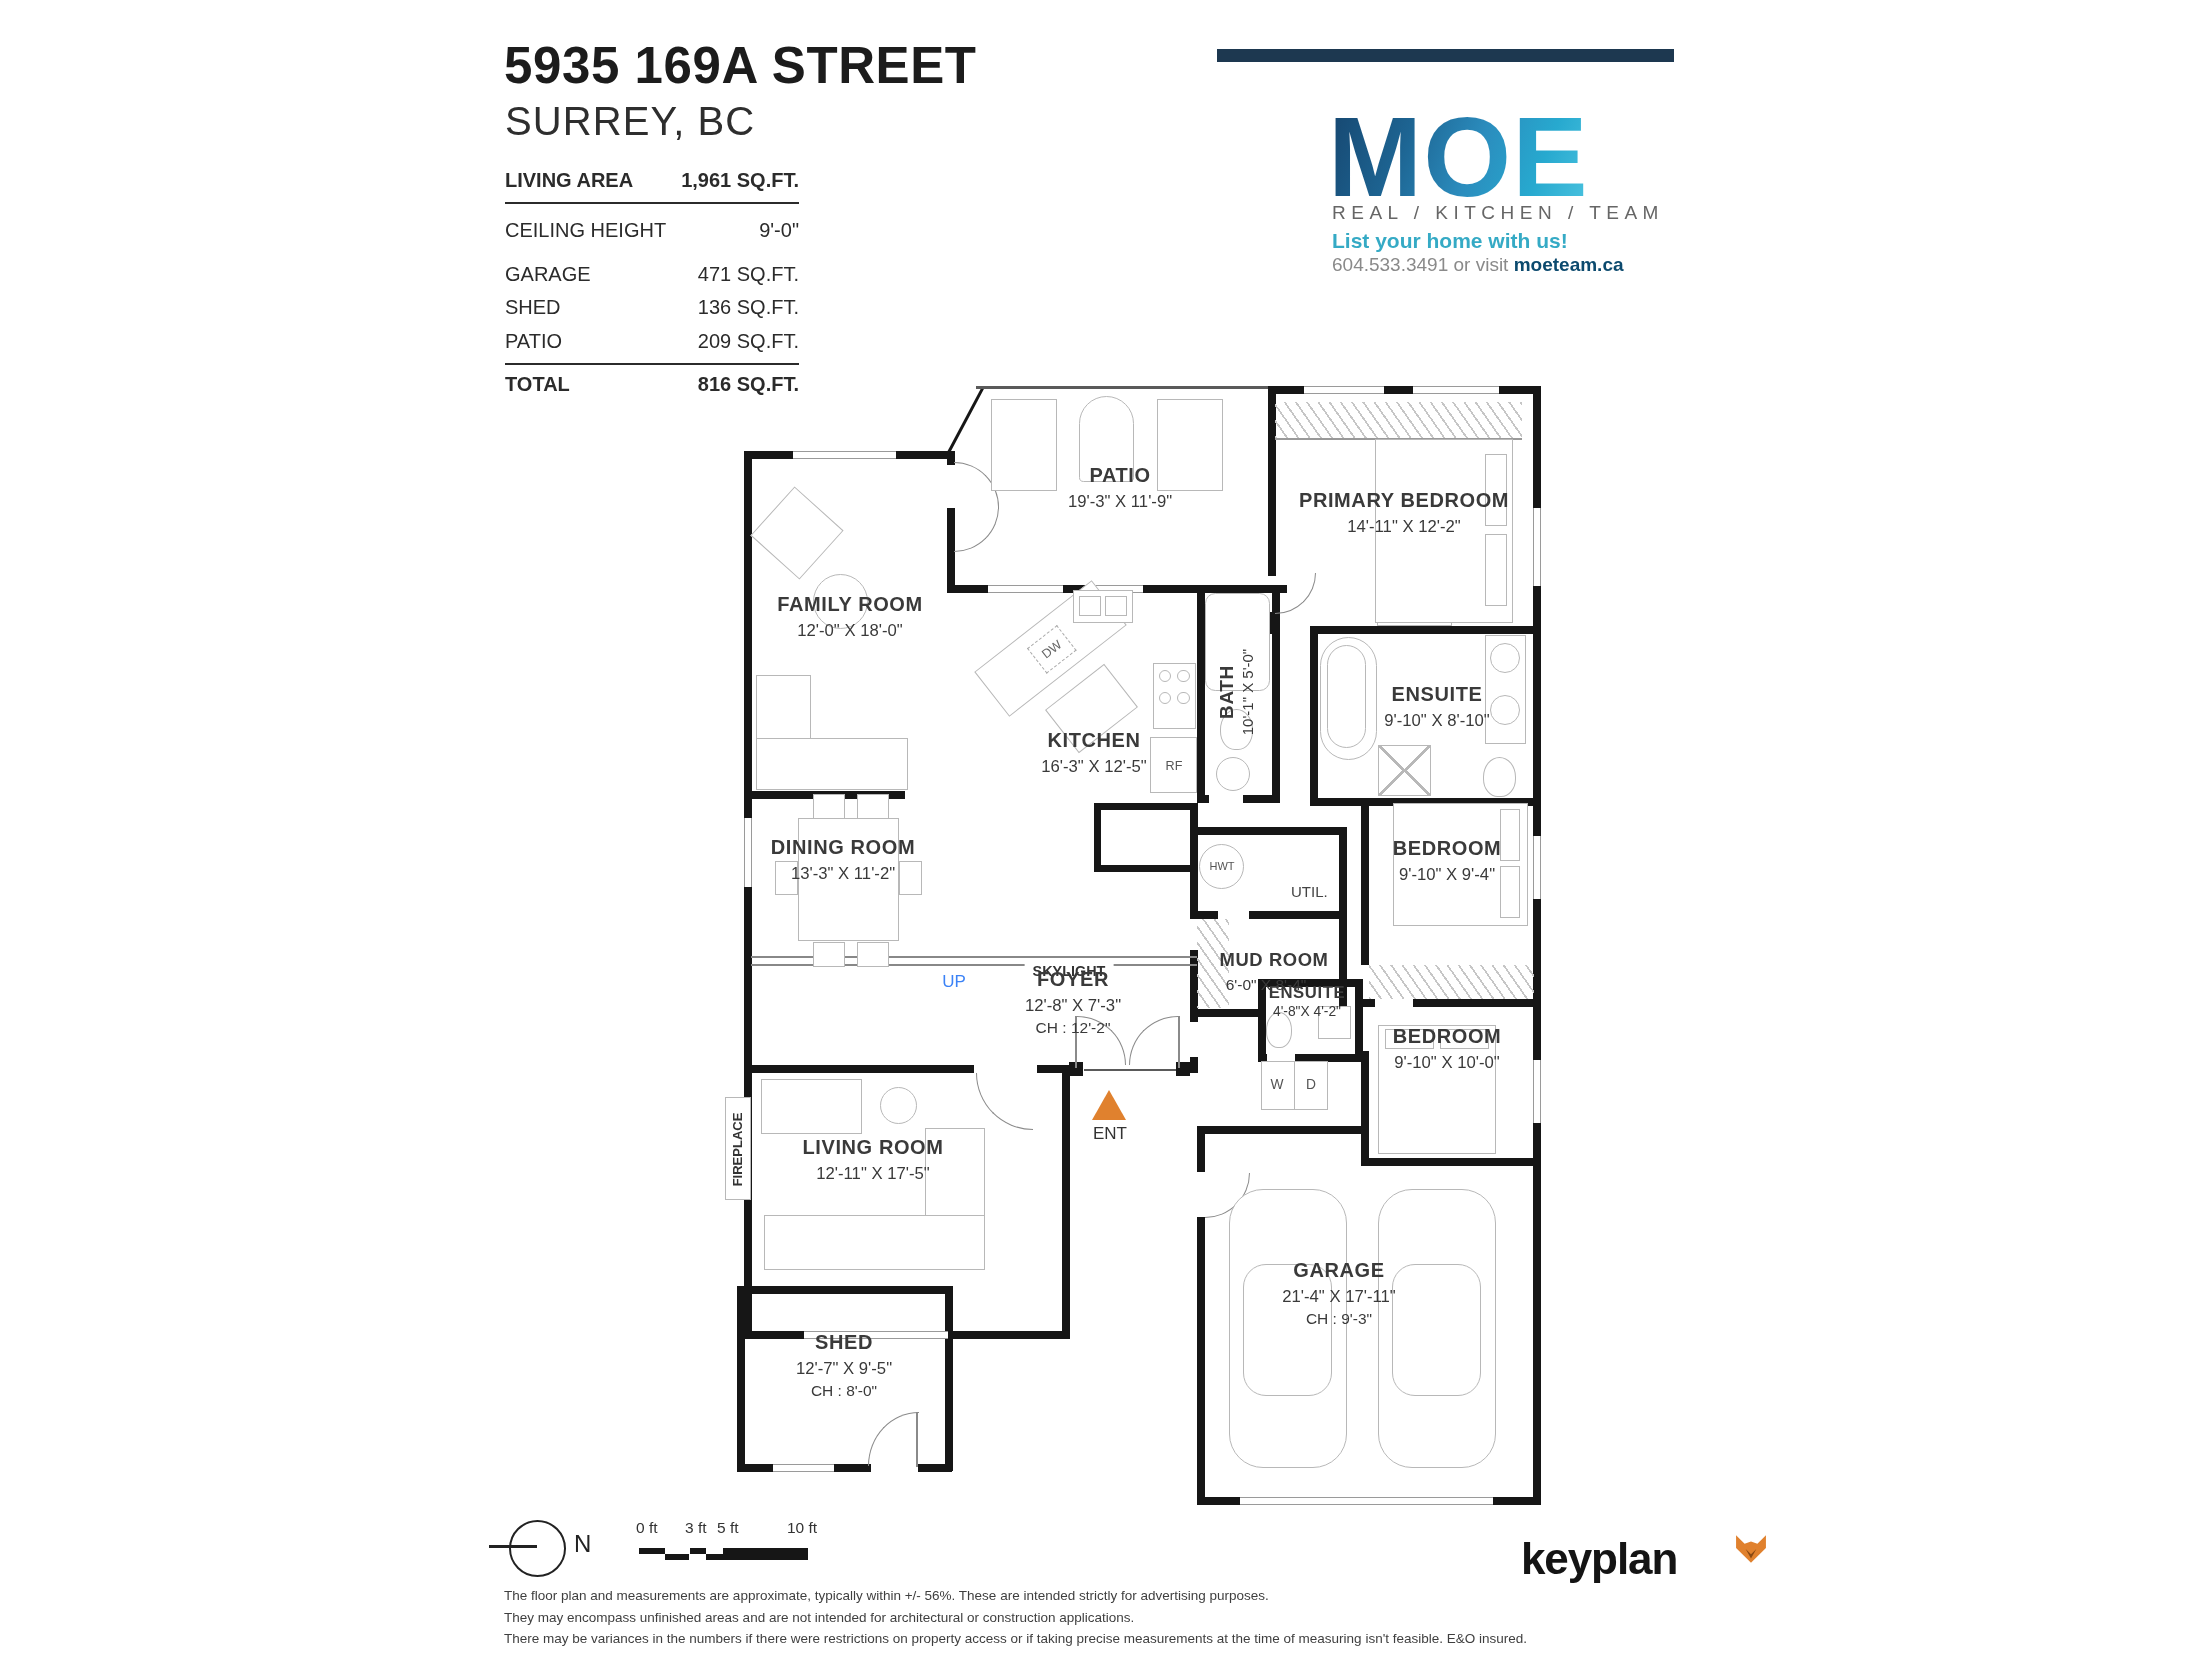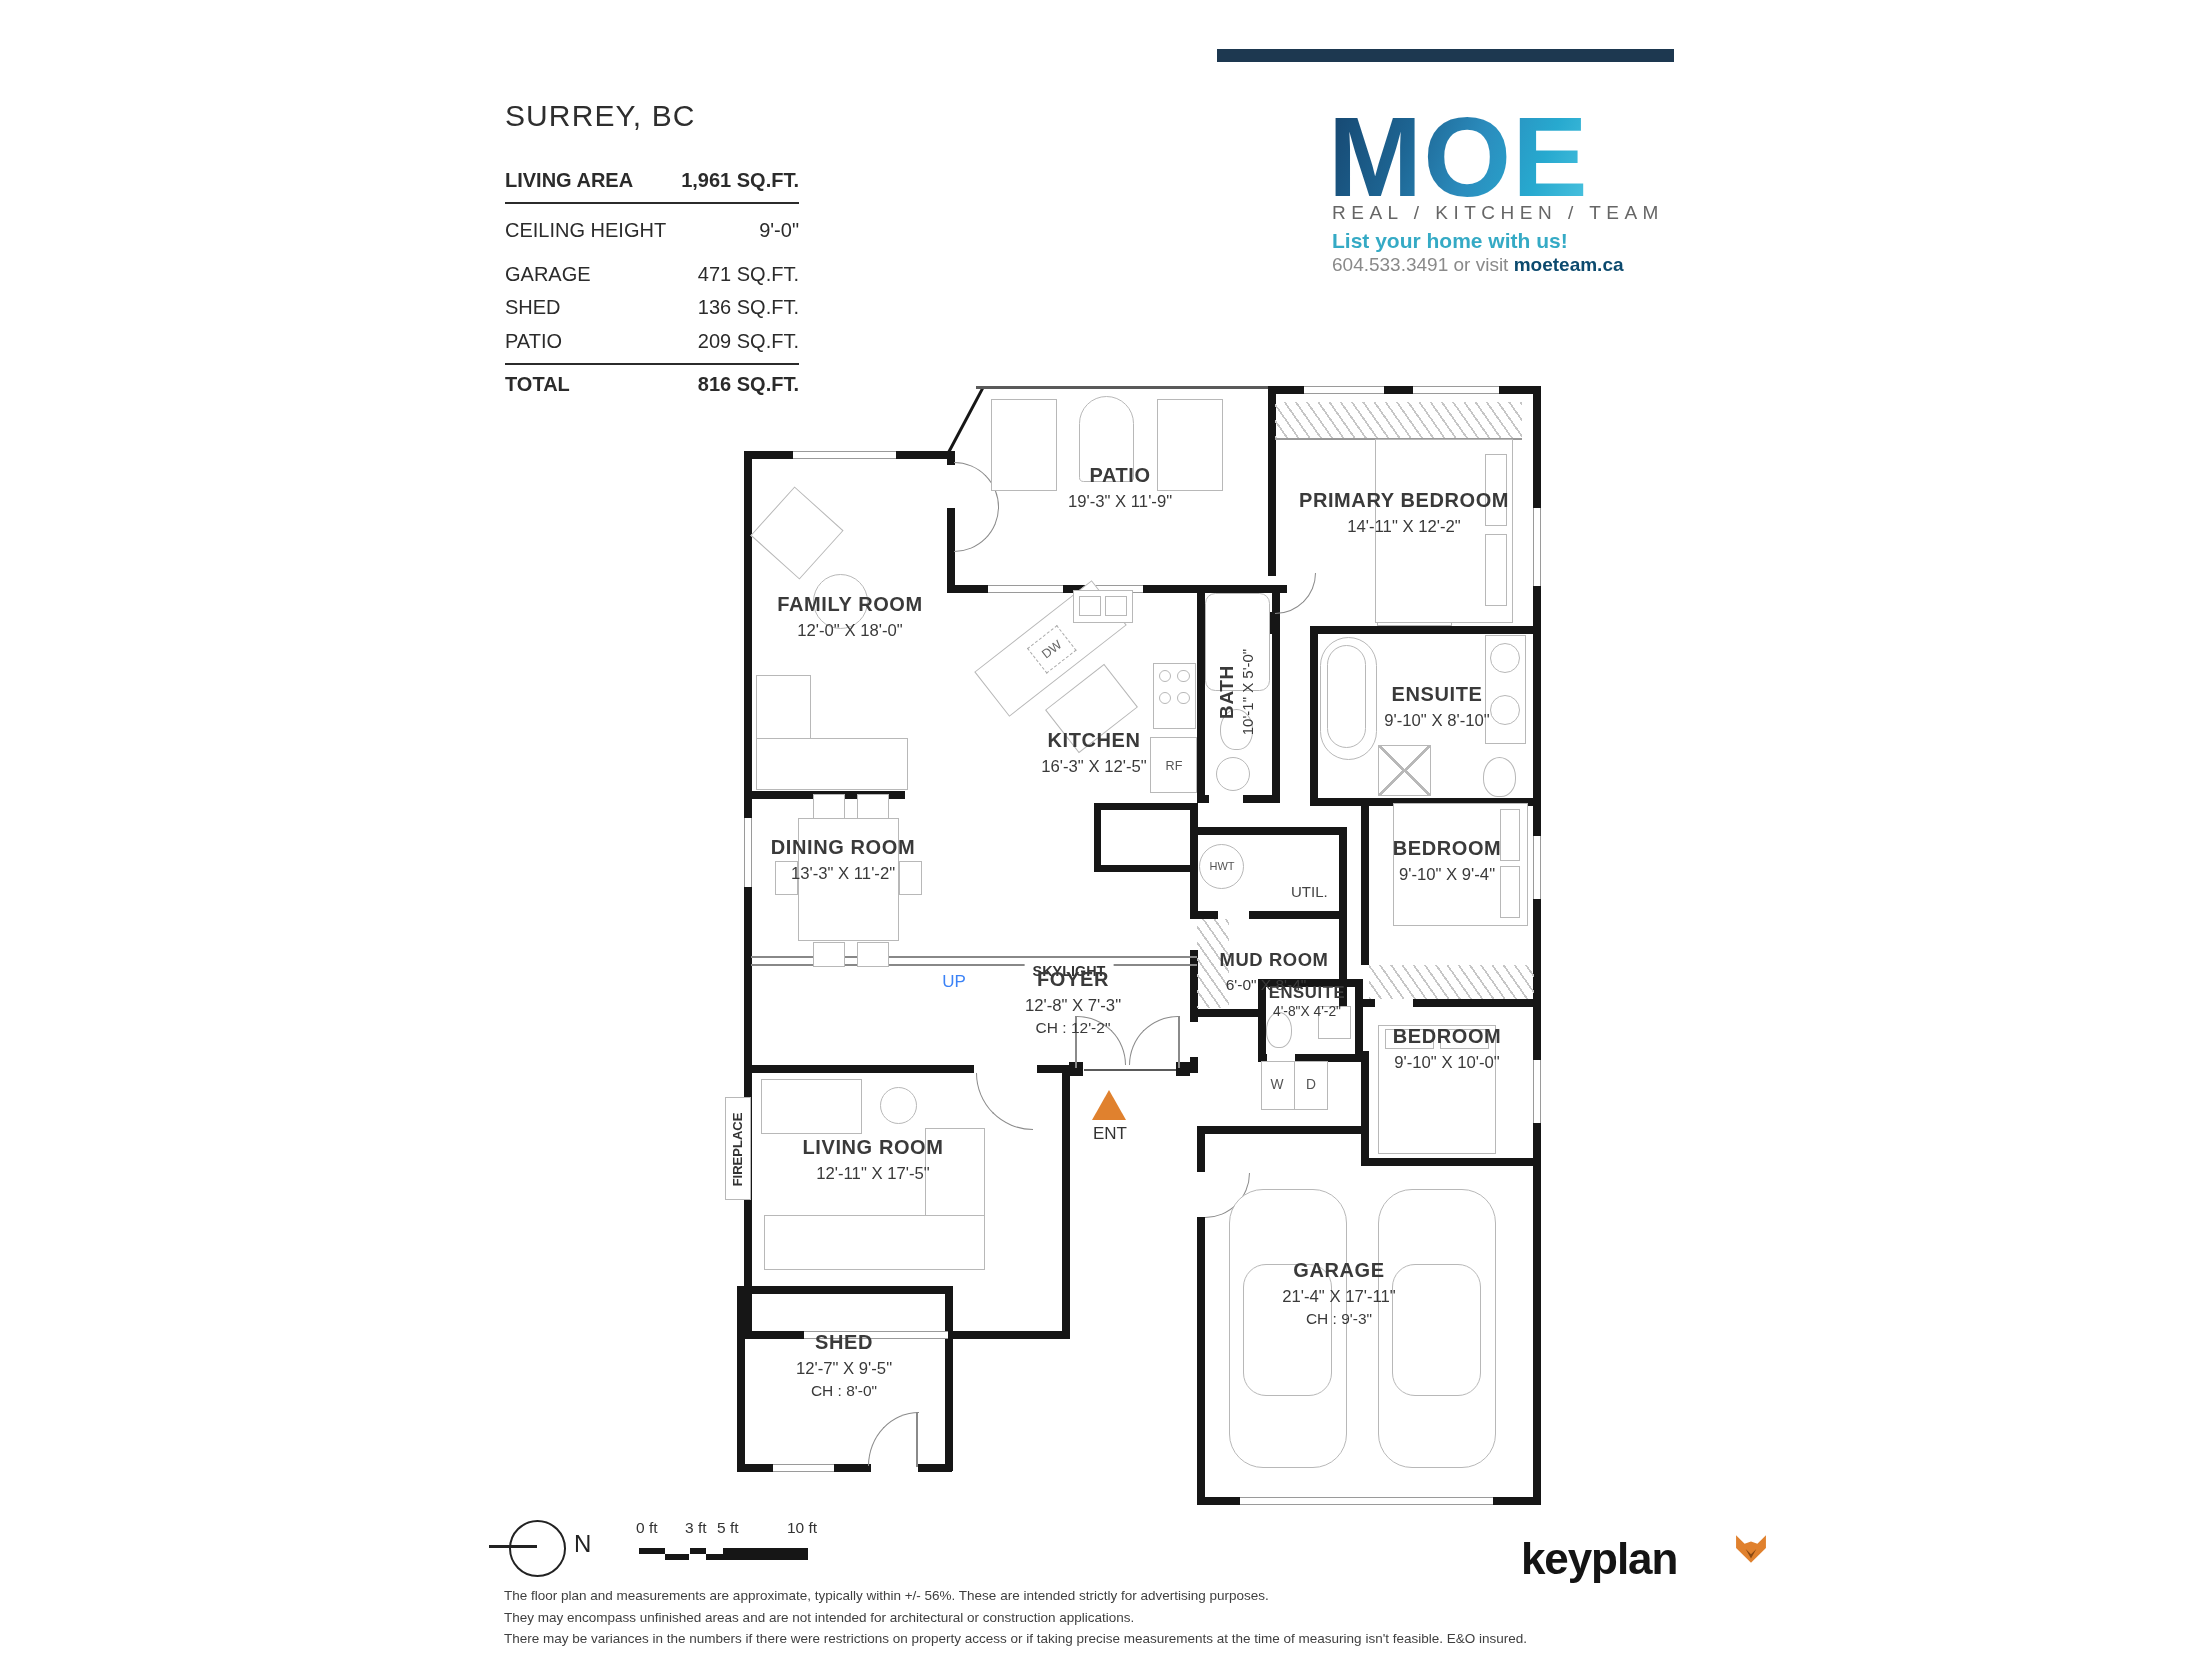--- a/index.html
+++ b/index.html
@@ -1,21 +1,21 @@
 <!DOCTYPE html>
 <html style="font-size:9.2px"><head>
 <meta charset="utf-8">
 <style>
   html,body{margin:0;padding:0;background:#e8e8e8;}
   .page{position:relative;width:2205px;height:1654px;background:#ffffff;overflow:hidden;
         font-family:"Liberation Sans",sans-serif;color:#222;}
   .abs{position:absolute;}
   
   .title{font-size:51px;font-weight:700;letter-spacing:0.6px;color:#1c1c1c;white-space:nowrap;}
-  .subtitle{font-size:30px;font-weight:300;letter-spacing:1.1px;color:#2e2e2e;}
+  .subtitle{font-size:40px;font-weight:300;letter-spacing:1.1px;color:#2e2e2e;}
   .tbl-row{position:absolute;width:294px;display:flex;justify-content:space-between;font-size:20px;color:#2b2b2b;}
   .tbl-row .v{text-align:right;}
   .b{font-weight:700;}
   .rule{position:absolute;height:2.3px;background:#2b2b2b;width:294px;}
   
   .brandbar{position:absolute;background:#1d3850;}
   .moe{font-size:113px;font-weight:800;letter-spacing:1.1px;line-height:1;
        background:linear-gradient(112deg,#16456e 0%,#1d6492 30%,#2b8cbd 55%,#27a9cf 78%,#4cc4e0 100%);
        -webkit-background-clip:text;background-clip:text;color:transparent;white-space:nowrap;}
   .tagline{font-size:19px;font-weight:500;letter-spacing:5.5px;color:#666;white-space:nowrap;}
@@ -49,20 +49,21 @@
   
   .disc{position:absolute;font-size:13.5px;color:#3f3f3f;white-space:nowrap;}
   .tick{position:absolute;font-size:15.5px;color:#333;}
   .kp{font-size:44px;font-weight:700;letter-spacing:-1.1px;color:#141414;white-space:nowrap;}
 </style>
 </head>
 <body>
 
 <div class="page">
 
+  <div class="abs title" style="left:504px;top:36px;">5935 169A STREET</div>
   <div class="abs subtitle" style="left:505px;top:99px;">SURREY, BC</div>
 
   <div>
     <div class="tbl-row b" style="left:505px;top:169px;">
       <span>LIVING AREA</span>
       <span class="v">1,961 SQ.FT.</span>
     </div>
     <div class="rule" style="left:505px;top:202px;"></div>
     <div class="tbl-row" style="left:505px;top:219px;">
       <span>CEILING HEIGHT</span>

